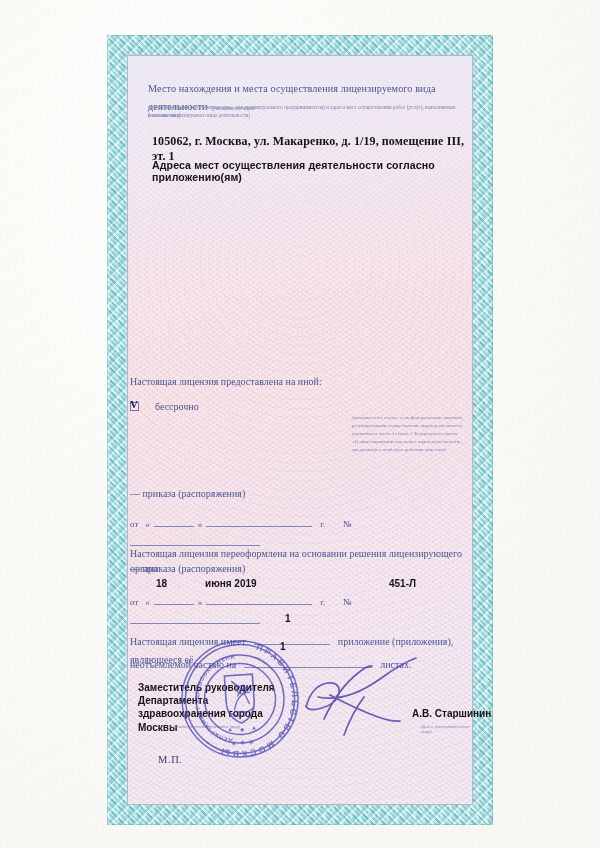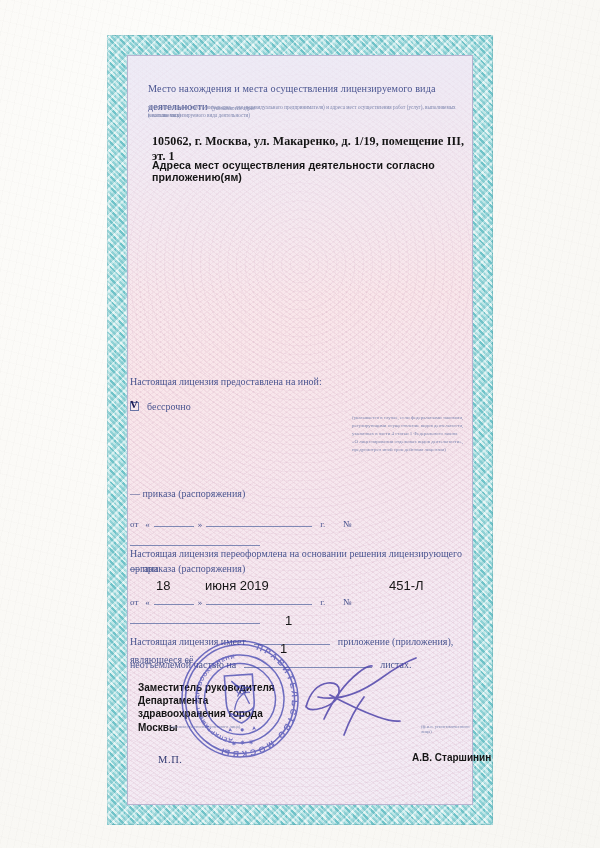--- a/index.html
+++ b/index.html
@@ -161,33 +161,32 @@
   .rule {
     display: inline-block;
     border-bottom: 1px solid #7f88b4;
     height: 9px;
     vertical-align: baseline;
   }
 
   .fill {
     position: absolute;
     font-family: "Liberation Sans", sans-serif;
-    font-weight: normal;
-    font-size: 13px;
-    color: #151515;
-    white-space: nowrap;
-  }
-
-  .sig-name {
-    font-family: "Liberation Sans", sans-serif;
     font-weight: bold;
     font-size: 10px;
     color: #151515;
     white-space: nowrap;
-    margin-top: 44px;
+  }
+
+  .sig-name {
+    font-family: "Liberation Sans", sans-serif;
+    font-weight: bold;
+    font-size: 10px;
+    color: #151515;
+    white-space: nowrap;
   }
   .sig-post {
     font-family: "Liberation Sans", sans-serif;
     font-weight: bold;
     font-size: 10px;
     color: #151515;
     line-height: 1.32;
   }
   .mp {
     font-size: 10.5px;
@@ -240,21 +239,21 @@
     <div class="blk addr" style="left:24px; top:78px;">105062, г. Москва, ул. Макаренко, д. 1/19, помещение III, эт. 1</div>
 
     <div class="blk addr2" style="left:24px; top:103px;">Адреса мест осуществления деятельности согласно приложению(ям)</div>
 
     <div class="blk lbl" style="left:2px; top:318px;">Настоящая лицензия предоставлена на иной:</div>
 
     <div class="blk" style="left:2px; top:340px;">
       <span class="chk">
         <span class="chk-mark">V</span>
       </span>
-      <span class="lbl" style="margin-left:4px;">бессрочно</span>
+      <span class="lbl" style="margin-left:12px;">бессрочно</span>
     </div>
 
 
     <div class="blk tiny" style="left:224px; top:358px; width:168px;">
       <div>(указывается в случае, если федеральными законами,</div>
       <div>регулирующими осуществление видов деятельности,</div>
       <div>указанных в части 4 статьи 1 Федерального закона</div>
       <div>«О лицензировании отдельных видов деятельности»,</div>
       <div>предусмотрен иной срок действия лицензии)</div>
     </div>

